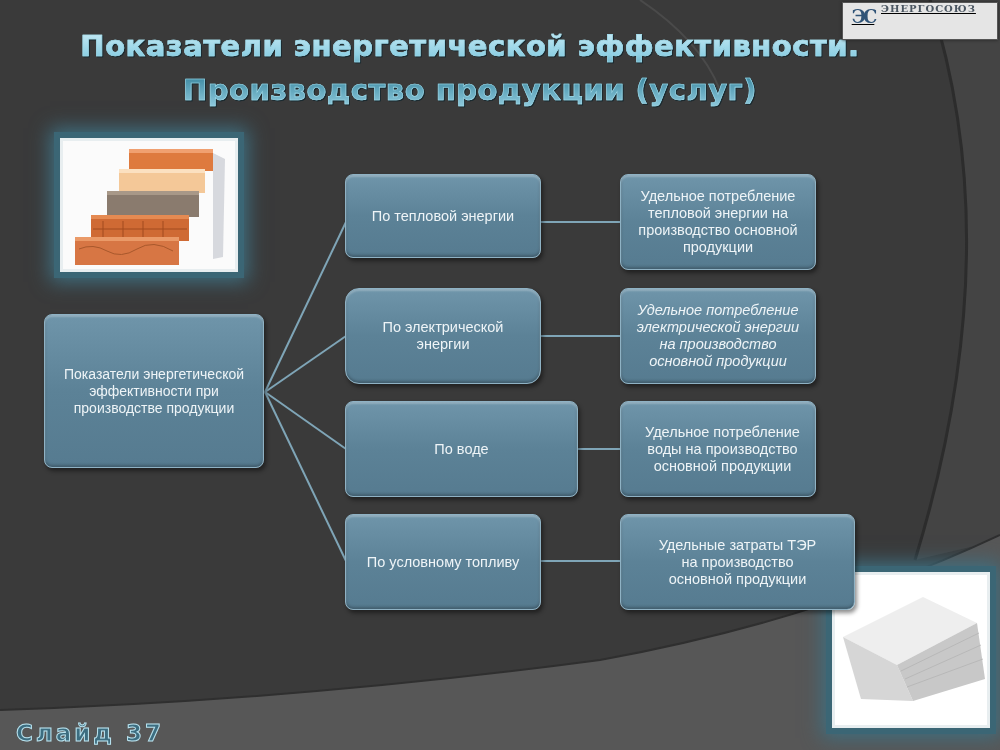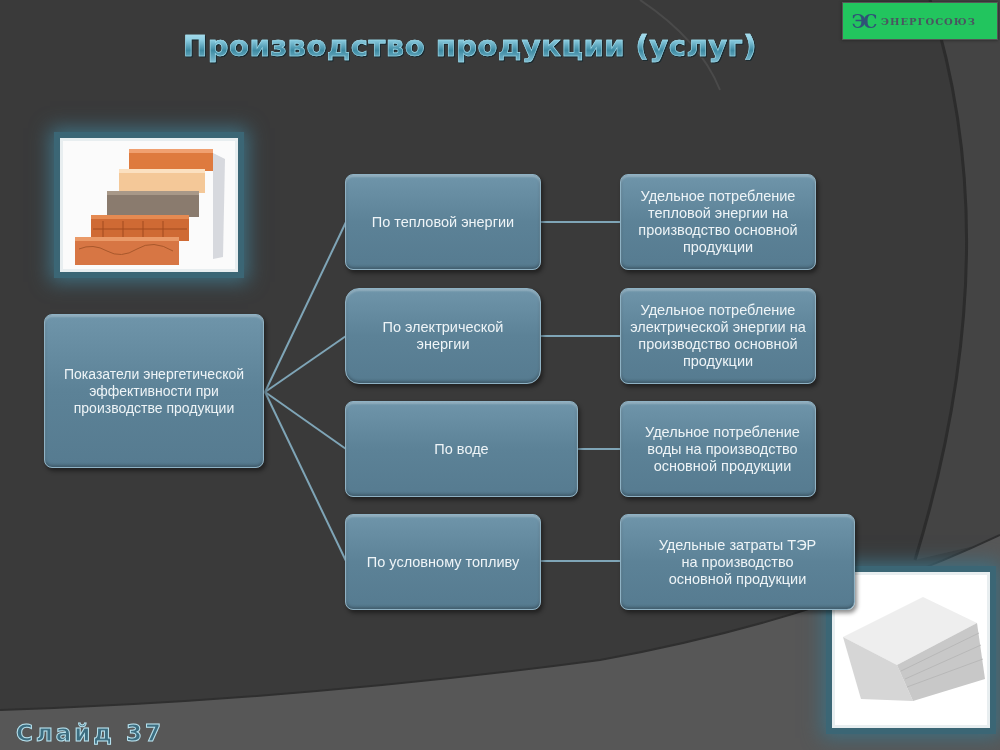--- a/index.html
+++ b/index.html
@@ -3,41 +3,42 @@
 <meta charset="utf-8">
 <style>
   html, body { margin:0; padding:0; }
   body { width:1000px; height:750px; overflow:hidden; background:#3a3a3a; position:relative; font-family:"Liberation Sans", sans-serif; }
   .bg { position:absolute; inset:0; }
   .title { position:absolute; left:60px; top:24px; width:820px; text-align:center; font-family:"DejaVu Sans", sans-serif; font-weight:bold; font-size:29px; line-height:44px; letter-spacing:0.5px;
     color:#7fc4d8;
     background:linear-gradient(180deg,#d8f2fa 0%,#8fd0e4 35%,#3e8aa2 60%,#9ed6e8 100%);
     -webkit-background-clip:text; background-clip:text; -webkit-text-fill-color:transparent;
     -webkit-text-stroke:0.6px #9fdbeb; filter:drop-shadow(1px 1px 0 #1a2a30); }
-  .logo { position:absolute; left:842px; top:2px; width:154px; height:36px; background:#22c55e; border:1px solid #555; box-shadow:0 0 3px #222; display:flex; align-items:center; }
+  .logo { position:absolute; left:842px; top:2px; width:154px; height:36px; background:#e5e5e5; border:1px solid #555; box-shadow:0 0 3px #222; display:flex; align-items:flex-start;text-decoration:underline; }
   .logo .mark { width:30px; height:26px; margin-left:5px; font-family:"DejaVu Serif", serif; font-weight:bold; font-size:18px; color:#2f5377; display:flex; align-items:center; justify-content:center; letter-spacing:-3px; }
   .logo .name { font-family:"DejaVu Serif", serif; font-weight:bold; font-size:10px; color:#4a5560; letter-spacing:1px; margin-left:3px; }
   .photo { position:absolute; background:#fff; border:3px solid #e8eef0; box-shadow:0 0 0 6px #3b6675, 0 0 18px 10px #3f6f80; }
   .box { position:absolute; border-radius:8px; background:linear-gradient(180deg,#6f95aa 0%,#5c8297 50%,#567b90 100%); border:1px solid #8fb2c4; box-shadow:inset 0 2px 2px rgba(255,255,255,0.25), inset 0 -2px 3px rgba(0,0,0,0.25), 2px 3px 4px rgba(0,0,0,0.45); color:#eef4f7; font-size:14.5px; line-height:17px; display:flex; align-items:center; justify-content:center; text-align:center; padding:0 6px; box-sizing:border-box; }
   .footer { position:absolute; left:16px; top:720px; font-family:"DejaVu Sans", sans-serif; font-weight:bold; font-size:23px; letter-spacing:3px; color:#3c6d80; -webkit-text-stroke:1px #b9e3ef; }
   svg.lines { position:absolute; left:0; top:0; }
 </style>
 </head>
 <body>
 
 <svg class="bg" width="1000" height="750" viewBox="0 0 1000 750">
   <rect width="1000" height="750" fill="#3a3a3a"></rect>
   <path d="M930 0 Q1010 250 915 560 L1000 540 L1000 0 Z" fill="#444444"></path>
   <path d="M930 0 Q1010 250 915 560" fill="none" stroke="#2c2c2c" stroke-width="3"></path>
   <path d="M0 710 Q300 700 600 660 Q820 620 1000 535 L1000 750 L0 750 Z" fill="#575757"></path>
   <path d="M0 710 Q300 700 600 660 Q820 620 1000 535" fill="none" stroke="#2f2f2f" stroke-width="2"></path>
   <path d="M640 0 Q700 40 720 90" fill="none" stroke="#4a4a4a" stroke-width="2"></path>
 </svg>
 
 <div class="title">
+  <div>Показатели энергетической эффективности.</div>
   <div>Производство продукции (услуг)</div>
 </div>
 
 <div class="logo">
   <span class="mark">ЭС</span>
   <span class="name">ЭНЕРГОСОЮЗ</span>
 </div>
 
 <div class="photo" style="left:60px;top:138px;width:172px;height:128px;">
   <svg width="172" height="128" viewBox="0 0 172 128">
@@ -78,37 +79,37 @@
     <line x1="540" y1="336" x2="621" y2="336"></line>
     <line x1="540" y1="449" x2="621" y2="449"></line>
     <line x1="540" y1="561" x2="621" y2="561"></line>
   </g>
 </svg>
 
 <div class="box" style="left:44px;top:314px;width:220px;height:154px;font-size:14px;">
   <span style="width:190px;">Показатели энергетической эффективности при производстве продукции</span>
 </div>
 
-<div class="box" style="left:345px;top:174px;width:196px;height:96px;">
+<div class="box" style="left:345px;top:174px;width:196px;height:84px;">
   <span>По тепловой энергии</span>
 </div>
 <div class="box" style="left:345px;top:288px;width:196px;height:96px;border-radius:14px;">
   <span style="width:150px;">По электрической энергии</span>
 </div>
 <div class="box" style="left:345px;top:401px;width:233px;height:96px;">
   <span>По воде</span>
 </div>
 <div class="box" style="left:345px;top:514px;width:196px;height:96px;">
   <span>По условному топливу</span>
 </div>
 
 <div class="box" style="left:620px;top:174px;width:196px;height:96px;">
   <span style="width:186px;">Удельное потребление тепловой энергии на производство основной продукции</span>
 </div>
-<div class="box" style="left:620px;top:288px;width:196px;height:96px;">
+<div class="box" style="left:620px;top:288px;width:196px;height:96px;font-style:italic;">
   <span style="width:186px;">Удельное потребление электрической энергии на производство основной продукции</span>
 </div>
 <div class="box" style="left:620px;top:401px;width:196px;height:96px;padding-left:15px;">
   <span style="width:186px;">Удельное потребление воды на производство основной продукции</span>
 </div>
 <div class="box" style="left:620px;top:514px;width:235px;height:96px;">
   <span style="width:170px;">Удельные затраты ТЭР на производство основной продукции</span>
 </div>
 
 <div class="footer">Слайд 37</div>

